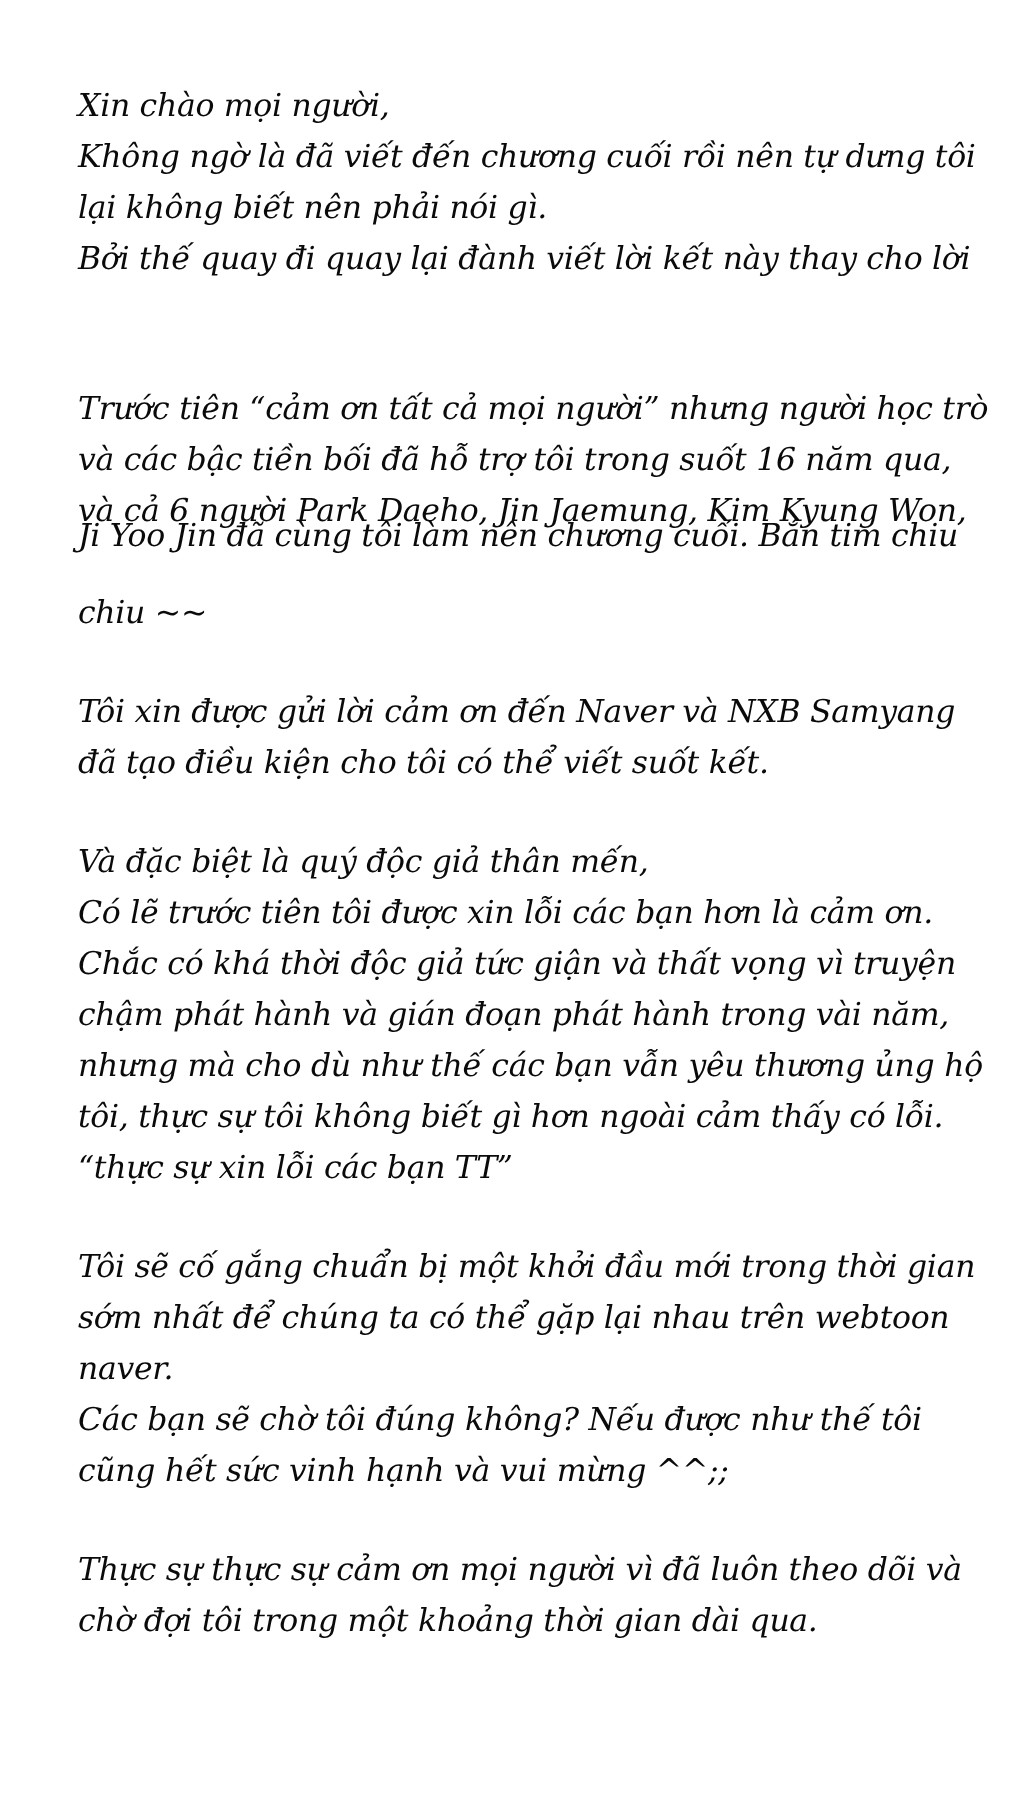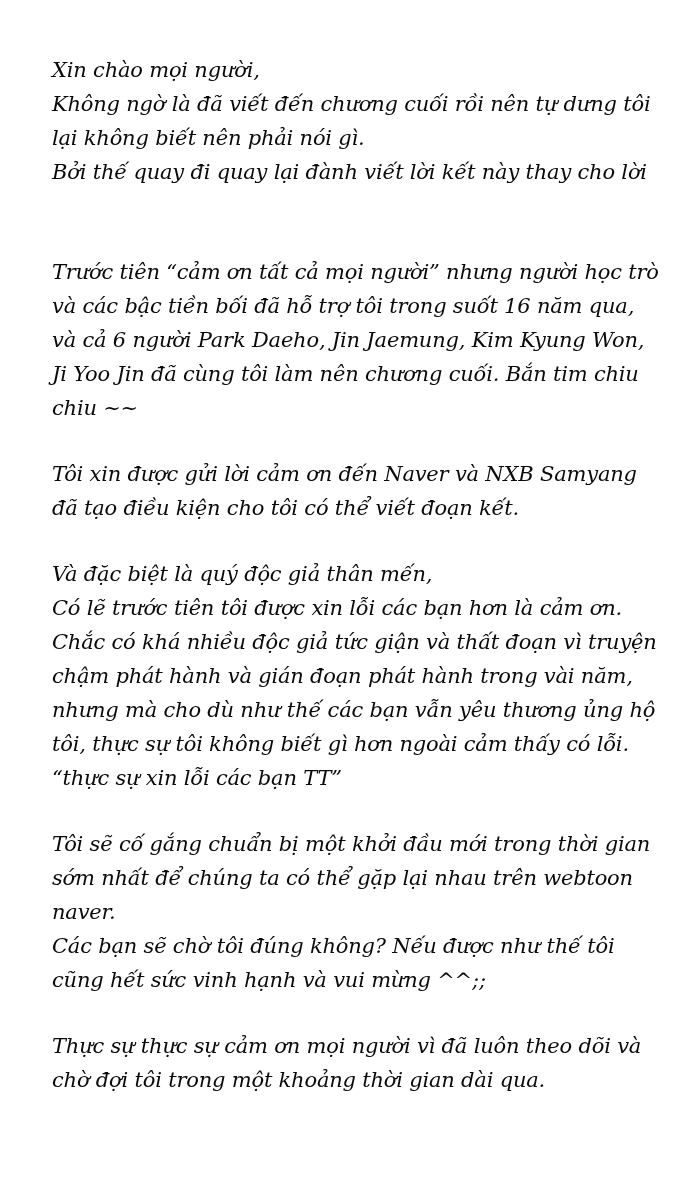--- a/index.html
+++ b/index.html
@@ -25,29 +25,29 @@
 <div class="page">
 
   <div class="line" style="top:55px">Xin chào mọi người,</div>
   <div class="line" style="top:89px">Không ngờ là đã viết đến chương cuối rồi nên tự dưng tôi</div>
   <div class="line" style="top:123px">lại không biết nên phải nói gì.</div>
   <div class="line" style="top:157px">Bởi thế quay đi quay lại đành viết lời kết này thay cho lời</div>
 
   <div class="line" style="top:257px">Trước tiên “cảm ơn tất cả mọi người” nhưng người học trò</div>
   <div class="line" style="top:291px">và các bậc tiền bối đã hỗ trợ tôi trong suốt 16 năm qua,</div>
   <div class="line" style="top:325px">và cả 6 người Park Daeho, Jin Jaemung, Kim Kyung Won,</div>
-  <div class="line" style="top:359px">Ji Yoo Jin đã cùng tôi làm nên chương cuối. Bắn tim chiu</div>
+  <div class="line" style="top:342px">Ji Yoo Jin đã cùng tôi làm nên chương cuối. Bắn tim chiu</div>
   <div class="line" style="top:393px">chiu ~~</div>
 
   <div class="line" style="top:459px">Tôi xin được gửi lời cảm ơn đến Naver và NXB Samyang</div>
-  <div class="line" style="top:493px">đã tạo điều kiện cho tôi có thể viết đoạn kết.</div>
+  <div class="line" style="top:493px">đã tạo điều kiện cho tôi có thể viết suốt kết.</div>
 
   <div class="line" style="top:559px">Và đặc biệt là quý độc giả thân mến,</div>
   <div class="line" style="top:593px">Có lẽ trước tiên tôi được xin lỗi các bạn hơn là cảm ơn.</div>
-  <div class="line" style="top:627px">Chắc có khá nhiều độc giả tức giận và thất đoạn vì truyện</div>
+  <div class="line" style="top:627px">Chắc có khá thời độc giả tức giận và thất vọng vì truyện</div>
   <div class="line" style="top:661px">chậm phát hành và gián đoạn phát hành trong vài năm,</div>
   <div class="line" style="top:695px">nhưng mà cho dù như thế các bạn vẫn yêu thương ủng hộ</div>
   <div class="line" style="top:729px">tôi, thực sự tôi không biết gì hơn ngoài cảm thấy có lỗi.</div>
   <div class="line" style="top:763px">“thực sự xin lỗi các bạn TT”</div>
 
   <div class="line" style="top:829px">Tôi sẽ cố gắng chuẩn bị một khởi đầu mới trong thời gian</div>
   <div class="line" style="top:863px">sớm nhất để chúng ta có thể gặp lại nhau trên webtoon</div>
   <div class="line" style="top:897px">naver.</div>
   <div class="line" style="top:931px">Các bạn sẽ chờ tôi đúng không? Nếu được như thế tôi</div>
   <div class="line" style="top:965px">cũng hết sức vinh hạnh và vui mừng ^^;;</div>

